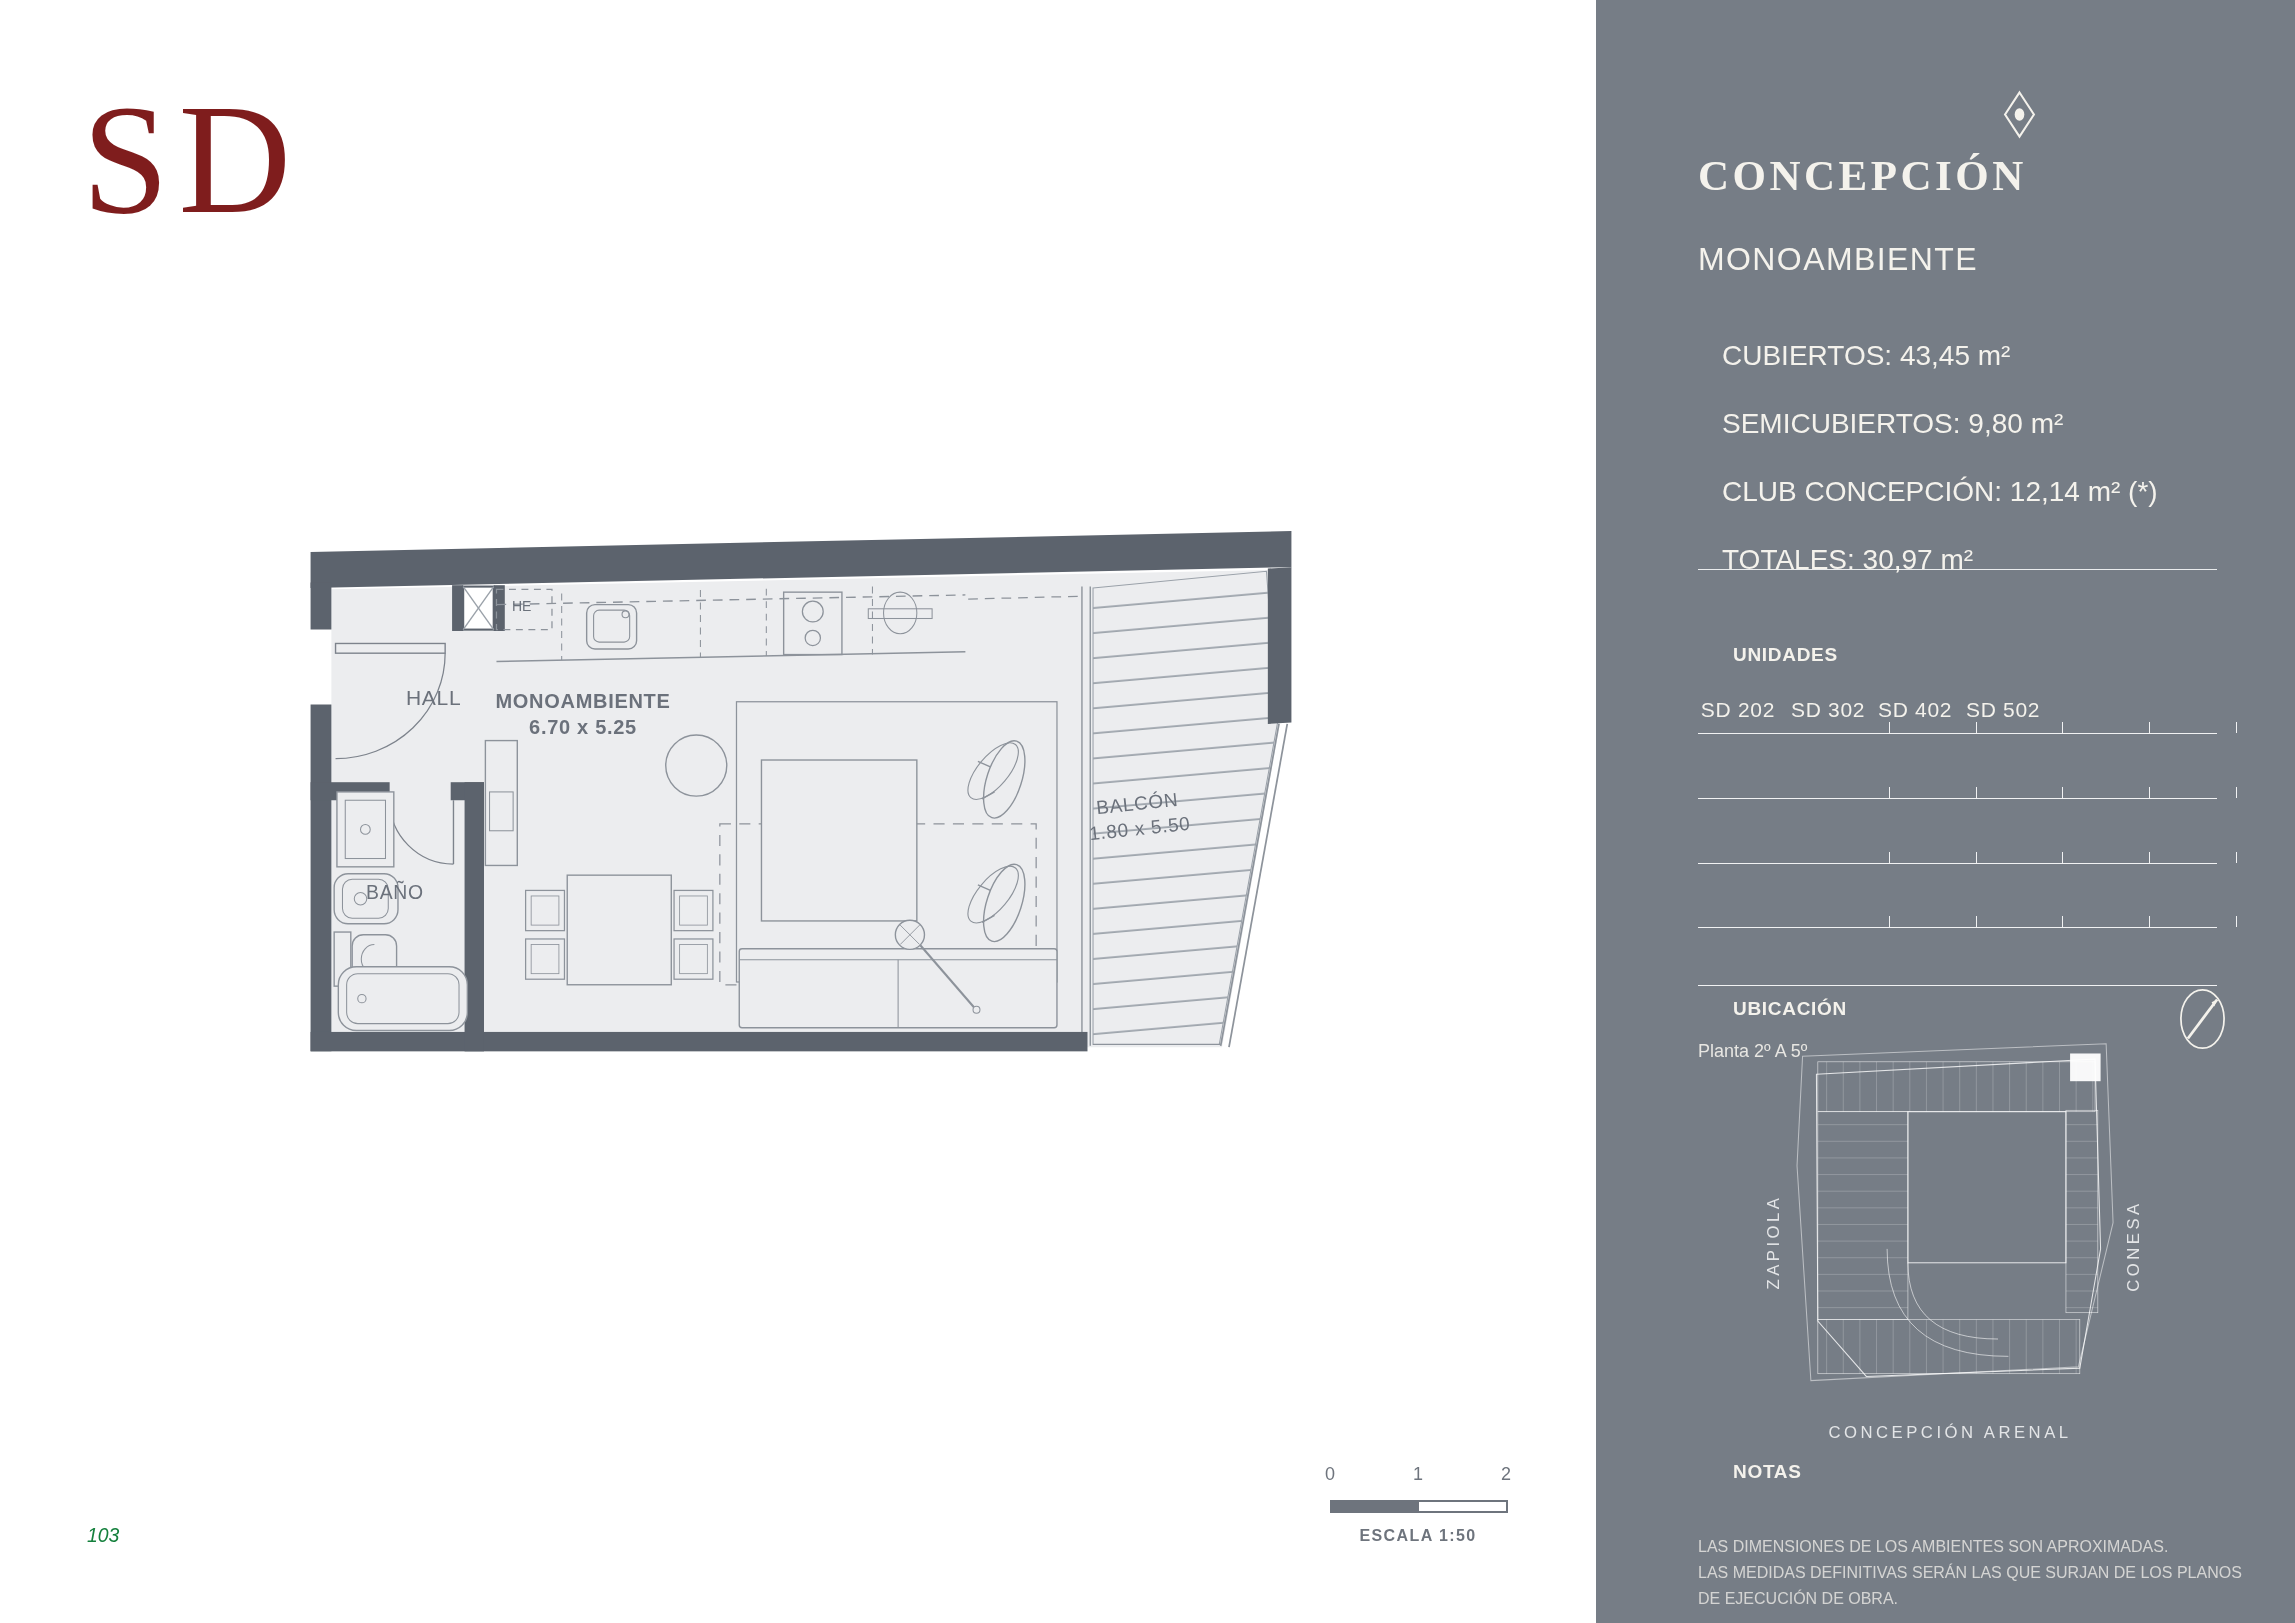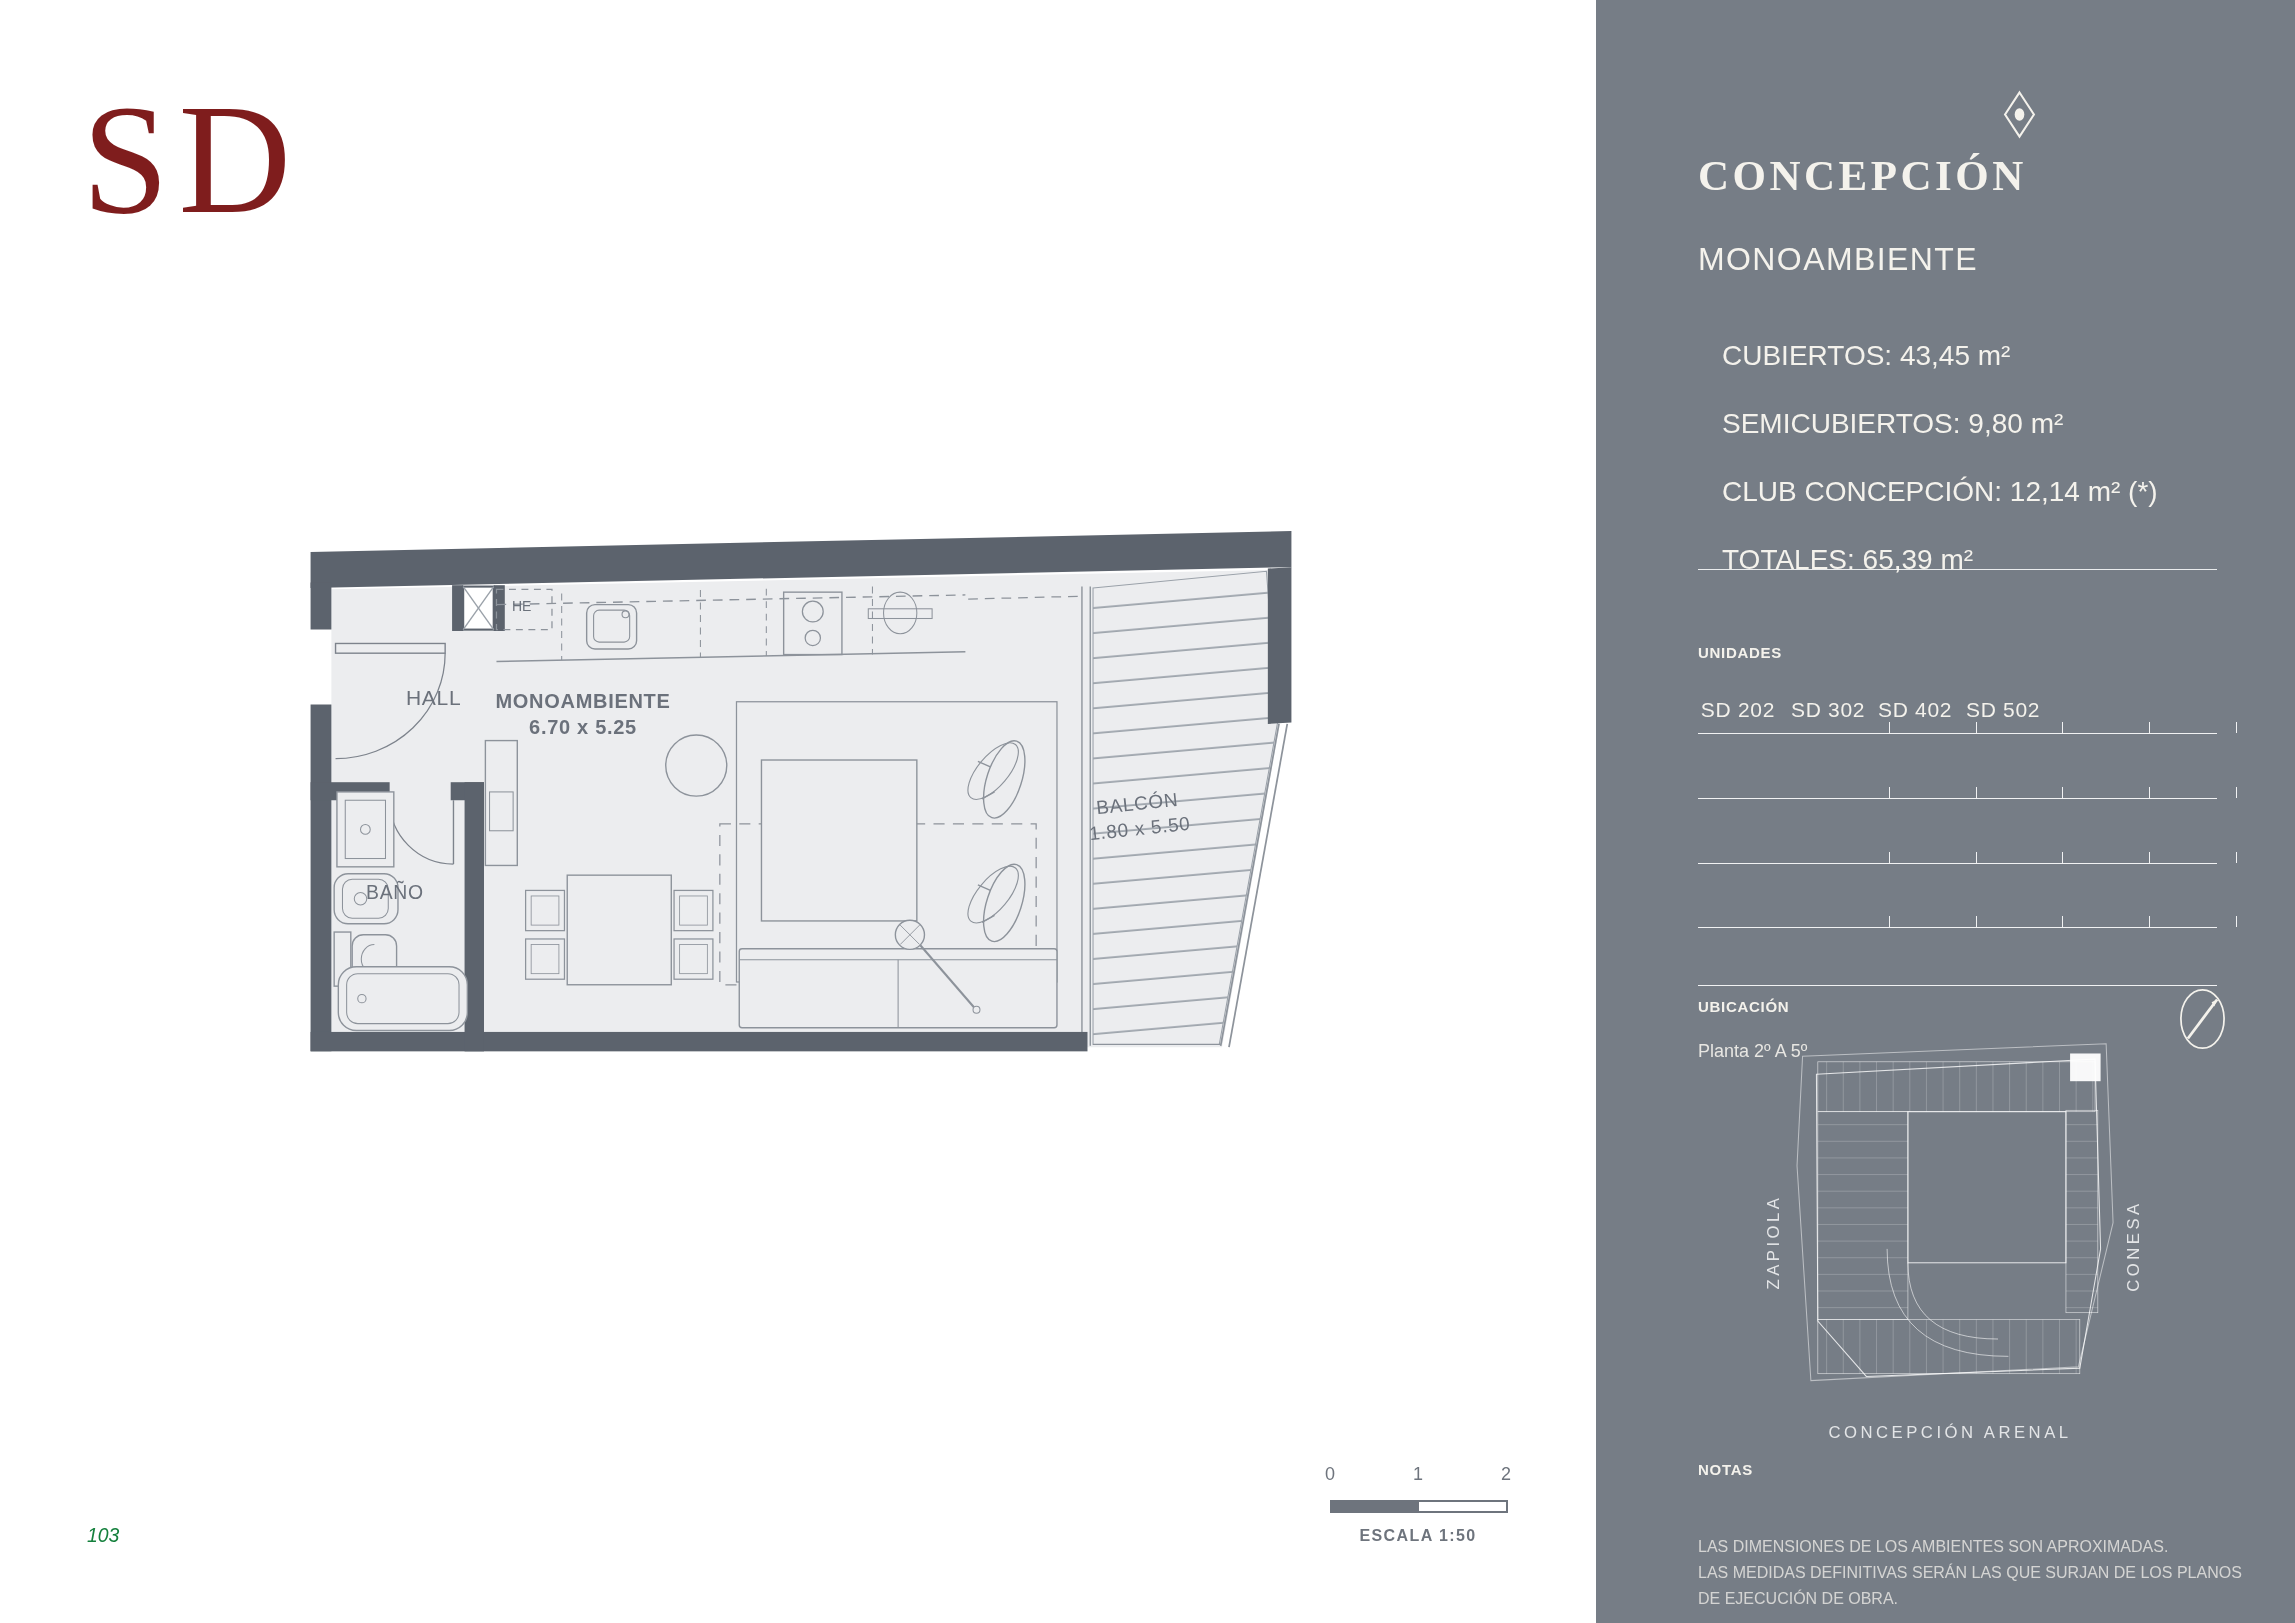--- a/index.html
+++ b/index.html
@@ -32,21 +32,21 @@
     font-size:16px;font-weight:700;letter-spacing:1.4px;color:#6e747d;white-space:nowrap;}
   
   .sidebar{position:absolute;left:1596px;top:0;width:787px;height:1623px;background:#767d86;color:#f4f2ec;}
   .sidebar .abs{position:absolute;}
   .brand{left:102px;top:151px;font-family:"Liberation Serif",serif;font-size:43px;font-weight:700;letter-spacing:3.5px;white-space:nowrap;}
   .brand-diamond{left:407px;top:90px;}
   .unit-type{left:102px;top:241px;font-size:32px;letter-spacing:1.4px;}
   .metrics{left:102px;top:305px;font-size:28px;line-height:34px;white-space:pre-line;margin-left:24px;}
   .footnote{left:102px;top:462px;font-size:16px;line-height:25px;color:rgba(244,242,236,.82);}
   .sep{left:102px;top:569px;width:519px;height:1.4px;background:rgba(255,255,255,.85);}
-  .sec-heading{font-size:15px;font-weight:700;letter-spacing:0.7px;}
+  .sec-heading{font-size:19px;font-weight:700;letter-spacing:0.7px;margin-left:35px;}
   .unidades-h{left:102px;top:644px;}
   .unit-label{position:absolute;top:0;font-size:21px;letter-spacing:0.7px;}
   .units-row{left:102px;top:698px;width:519px;height:21px;}
   .tline{left:102px;width:519px;height:1.4px;background:rgba(255,255,255,.9);}
   .tick{position:absolute;width:1.4px;height:11px;top:-11px;background:rgba(255,255,255,.9);}
   .ubicacion-h{left:102px;top:998px;}
   .ubicacion-sub{left:102px;top:1041px;font-size:18px;color:rgba(244,242,236,.9);}
   .compass{left:582px;top:987px;}
   .map{left:180px;top:1041px;}
   .street{position:absolute;font-size:16.7px;letter-spacing:3.5px;color:rgba(255,255,255,.8);white-space:nowrap;}
@@ -209,21 +209,21 @@
     <polygon points="24,3 45,35 24,67 3,35" fill="none" stroke="#f4f2ec" stroke-width="3"></polygon>
     <ellipse cx="24" cy="35" rx="7" ry="9" fill="#f4f2ec"></ellipse>
   </svg>
 
   <div class="abs unit-type">MONOAMBIENTE</div>
 
   <div class="abs metrics">
     <div>CUBIERTOS: 43,45 m²</div>
     <div>SEMICUBIERTOS: 9,80 m²</div>
     <div>CLUB CONCEPCIÓN: 12,14 m² (*)</div>
-    <div>TOTALES: 65,39 m²</div>
+    <div>TOTALES: 30,97 m²</div>
   </div>
 
 
   <div class="abs sep"></div>
 
   <div class="abs sec-heading unidades-h">UNIDADES</div>
 
   <div class="abs units-row">
     <span class="unit-label" style="left:2.8px">SD 202</span>
     <span class="unit-label" style="left:93px">SD 302</span>

